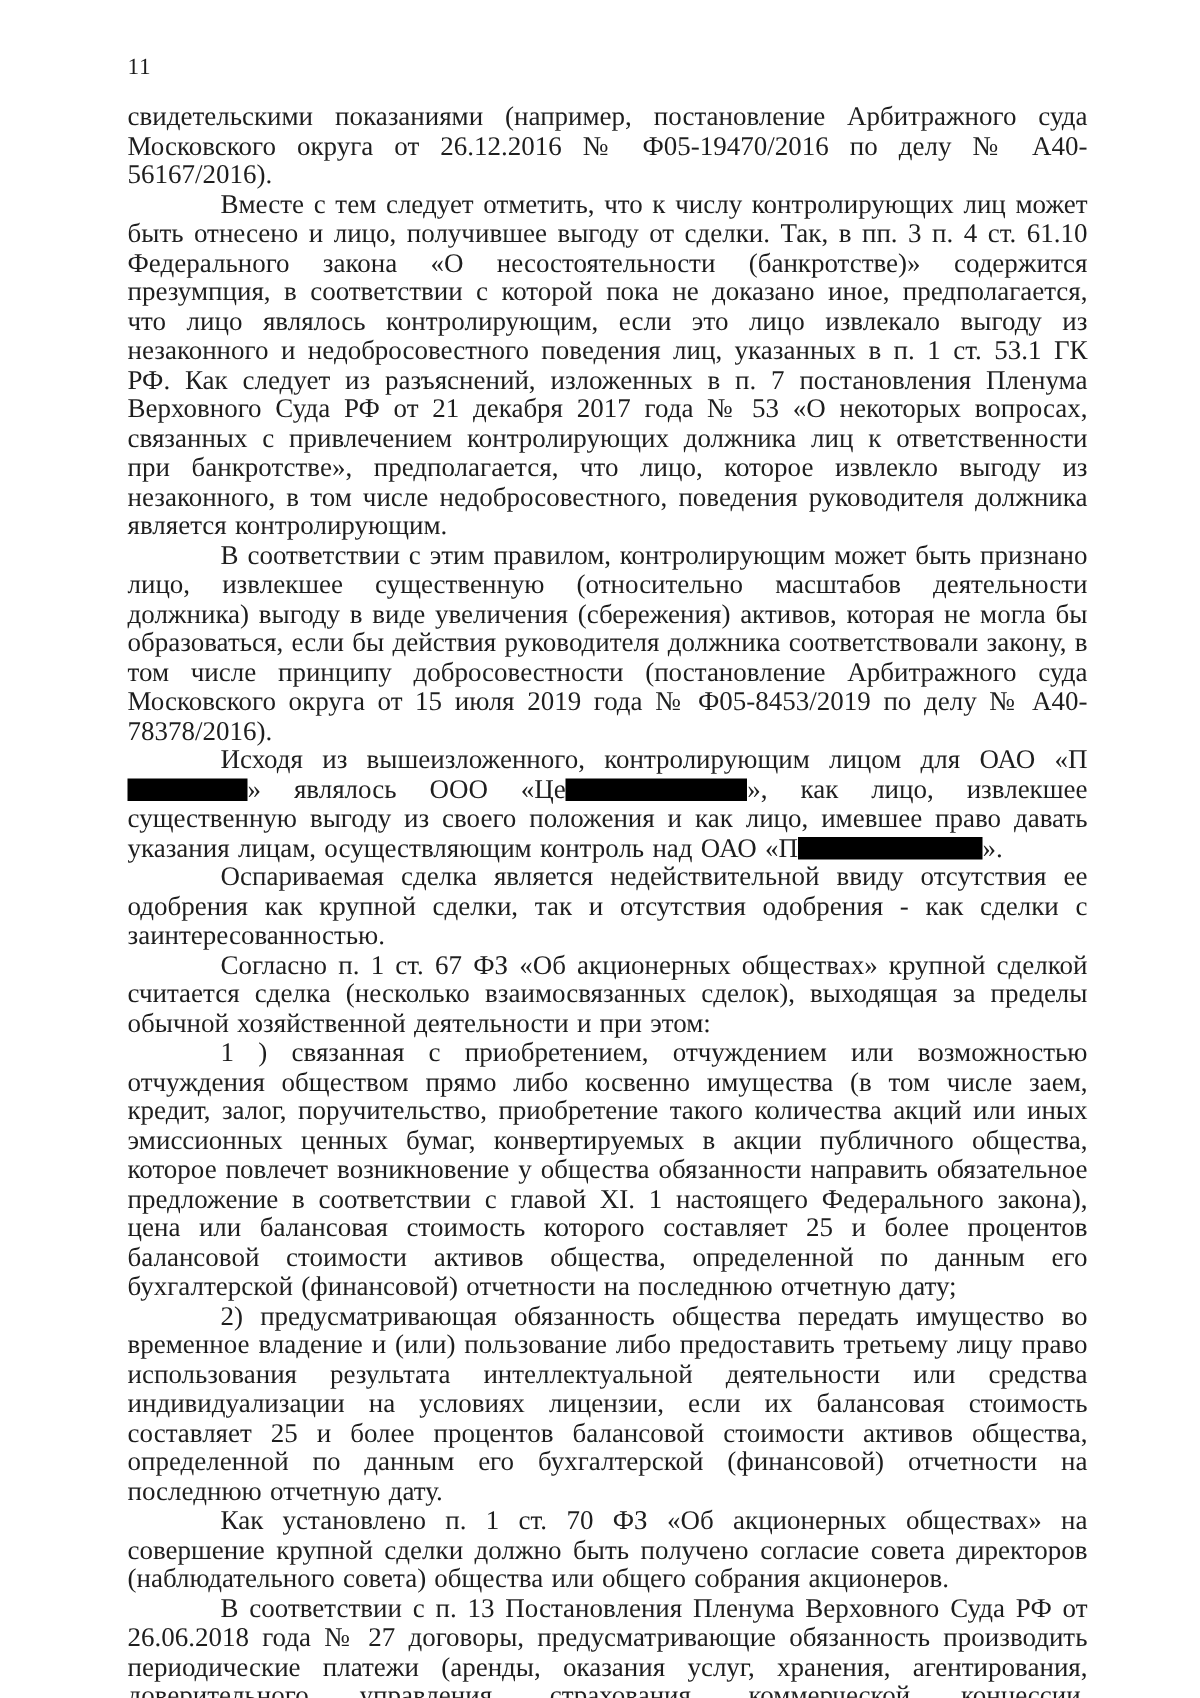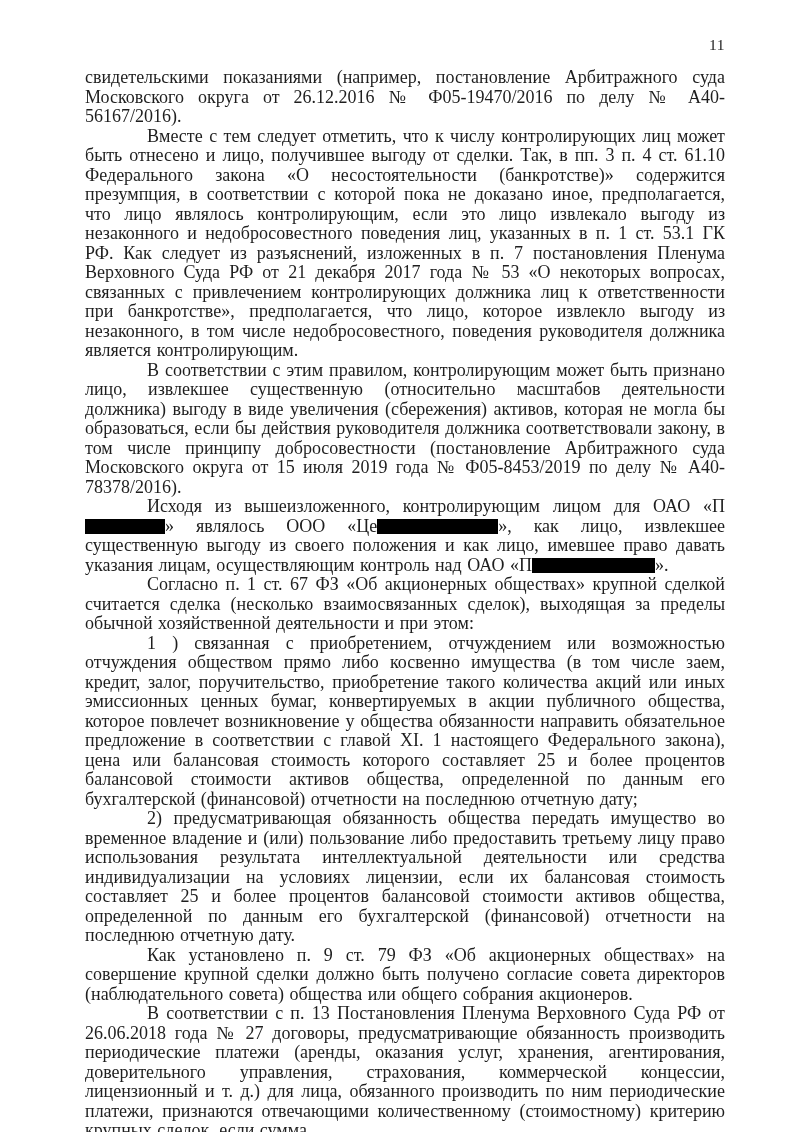--- a/index.html
+++ b/index.html
@@ -14,21 +14,21 @@
     font-family: "Liberation Serif", "DejaVu Serif", serif;
     color: #1e1e1e;
   }
   .page {
     position: relative;
     width: 640px;
     margin: 0;
     padding: 36px 75px 0 85px;
   }
   .page-number {
-    text-align: right;
+    text-align: left;
     font-size: 15.5px;
     margin-bottom: 14px;
     letter-spacing: 0.5px;
   }
   .body-text p.para {
     margin: 0;
     font-size: 18px;
     line-height: 19.5px;
     text-align: justify;
     text-indent: 62px;
@@ -47,19 +47,20 @@
 </head>
 <body>
 
 <div class="page">
   <div class="page-number">11</div>
   <div class="body-text" id="paragraphs-container">
       <p class="para no-indent"><span>свидетельскими показаниями (например, постановление Арбитражного суда Московского округа от 26.12.2016 № Ф05-19470/2016 по делу № А40-56167/2016).</span></p>
       <p class="para"><span>Вместе с тем следует отметить, что к числу контролирующих лиц может быть отнесено и лицо, получившее выгоду от сделки. Так, в пп. 3 п. 4 ст. 61.10 Федерального закона «О несостоятельности (банкротстве)» содержится презумпция, в соответствии с которой пока не доказано иное, предполагается, что лицо являлось контролирующим, если это лицо извлекало выгоду из незаконного и недобросовестного поведения лиц, указанных в п. 1 ст. 53.1 ГК РФ. Как следует из разъяснений, изложенных в п. 7 постановления Пленума Верховного Суда РФ от 21 декабря 2017 года № 53 «О некоторых вопросах, связанных с привлечением контролирующих должника лиц к ответственности при банкротстве», предполагается, что лицо, которое извлекло выгоду из незаконного, в том числе недобросовестного, поведения руководителя должника является контролирующим.</span></p>
       <p class="para"><span>В соответствии с этим правилом, контролирующим может быть признано лицо, извлекшее существенную (относительно масштабов деятельности должника) выгоду в виде увеличения (сбережения) активов, которая не могла бы образоваться, если бы действия руководителя должника соответствовали закону, в том числе принципу добросовестности (постановление Арбитражного суда Московского округа от 15 июля 2019 года № Ф05-8453/2019 по делу № А40-78378/2016).</span></p>
       <p class="para"><span>Исходя из вышеизложенного, контролирующим лицом для ОАО «П</span><span class="redaction" style="width: 80px; background: rgb(0, 0, 0);"></span><span>» являлось ООО «Це</span><span class="redaction" style="width: 121px; background: rgb(0, 0, 0);"></span><span>», как лицо, извлекшее существенную выгоду из своего положения и как лицо, имевшее право давать указания лицам, осуществляющим контроль над ОАО «П</span><span class="redaction" style="width: 123px; background: rgb(0, 0, 0);"></span><span>».</span></p>
+      <p class="para"><span>Оспариваемая сделка является недействительной ввиду отсутствия ее одобрения как крупной сделки, так и отсутствия одобрения - как сделки с заинтересованностью.</span></p>
       <p class="para"><span>Согласно п. 1 ст. 67 ФЗ «Об акционерных обществах» крупной сделкой считается сделка (несколько взаимосвязанных сделок), выходящая за пределы обычной хозяйственной деятельности и при этом:</span></p>
       <p class="para"><span>1 ) связанная с приобретением, отчуждением или возможностью отчуждения обществом прямо либо косвенно имущества (в том числе заем, кредит, залог, поручительство, приобретение такого количества акций или иных эмиссионных ценных бумаг, конвертируемых в акции публичного общества, которое повлечет возникновение у общества обязанности направить обязательное предложение в соответствии с главой XI. 1 настоящего Федерального закона), цена или балансовая стоимость которого составляет 25 и более процентов балансовой стоимости активов общества, определенной по данным его бухгалтерской (финансовой) отчетности на последнюю отчетную дату;</span></p>
       <p class="para"><span>2) предусматривающая обязанность общества передать имущество во временное владение и (или) пользование либо предоставить третьему лицу право использования результата интеллектуальной деятельности или средства индивидуализации на условиях лицензии, если их балансовая стоимость составляет 25 и более процентов балансовой стоимости активов общества, определенной по данным его бухгалтерской (финансовой) отчетности на последнюю отчетную дату.</span></p>
-      <p class="para"><span>Как установлено п. 9 ст. 79 ФЗ «Об акционерных обществах» на совершение крупной сделки должно быть получено согласие совета директоров (наблюдательного совета) общества или общего собрания акционеров.</span></p>
+      <p class="para"><span>Как установлено п. 1 ст. 70 ФЗ «Об акционерных обществах» на совершение крупной сделки должно быть получено согласие совета директоров (наблюдательного совета) общества или общего собрания акционеров.</span></p>
       <p class="para"><span>В соответствии с п. 13 Постановления Пленума Верховного Суда РФ от 26.06.2018 года № 27 договоры, предусматривающие обязанность производить периодические платежи (аренды, оказания услуг, хранения, агентирования, доверительного управления, страхования, коммерческой концессии, лицензионный и т. д.) для лица, обязанного производить по ним периодические платежи, признаются отвечающими количественному (стоимостному) критерию крупных сделок, если сумма</span></p>
     </div>
 </div>
 
 </body></html>

